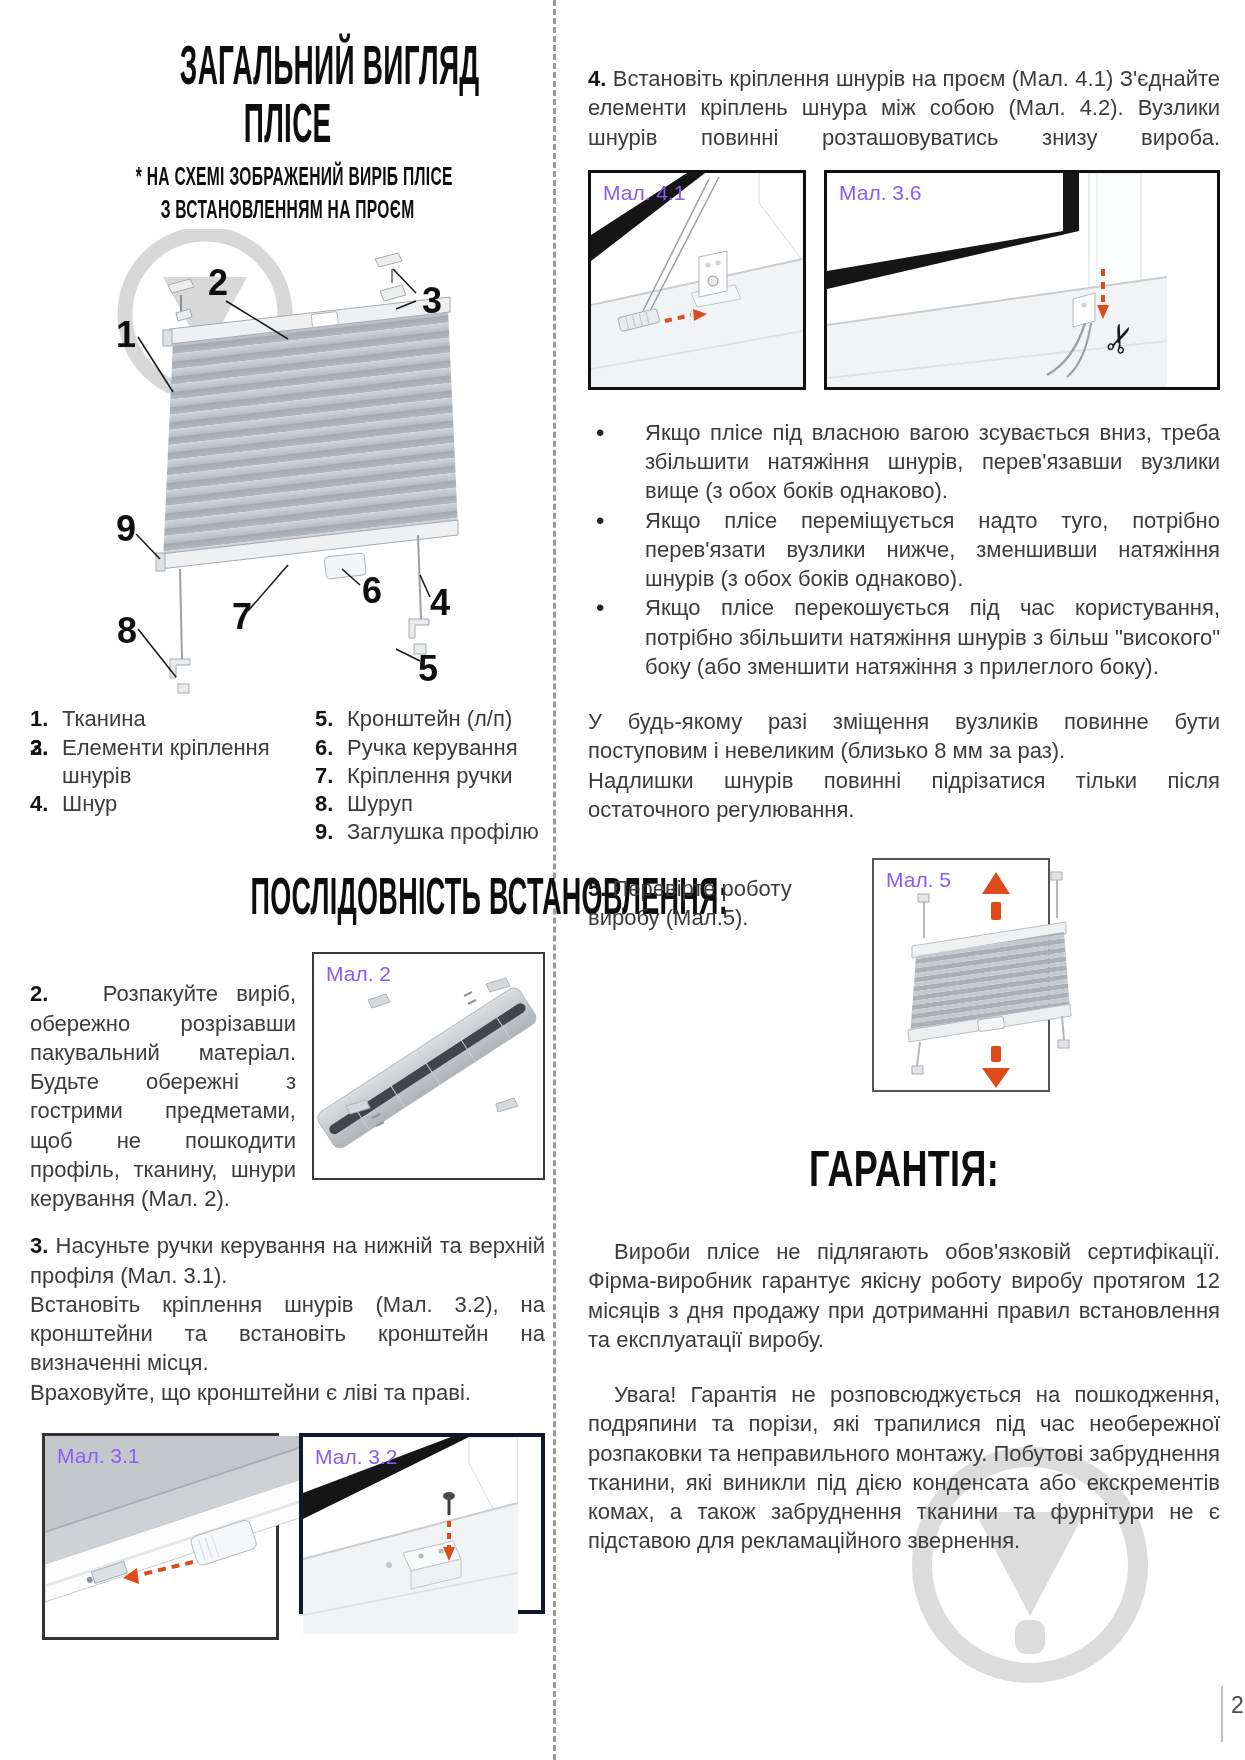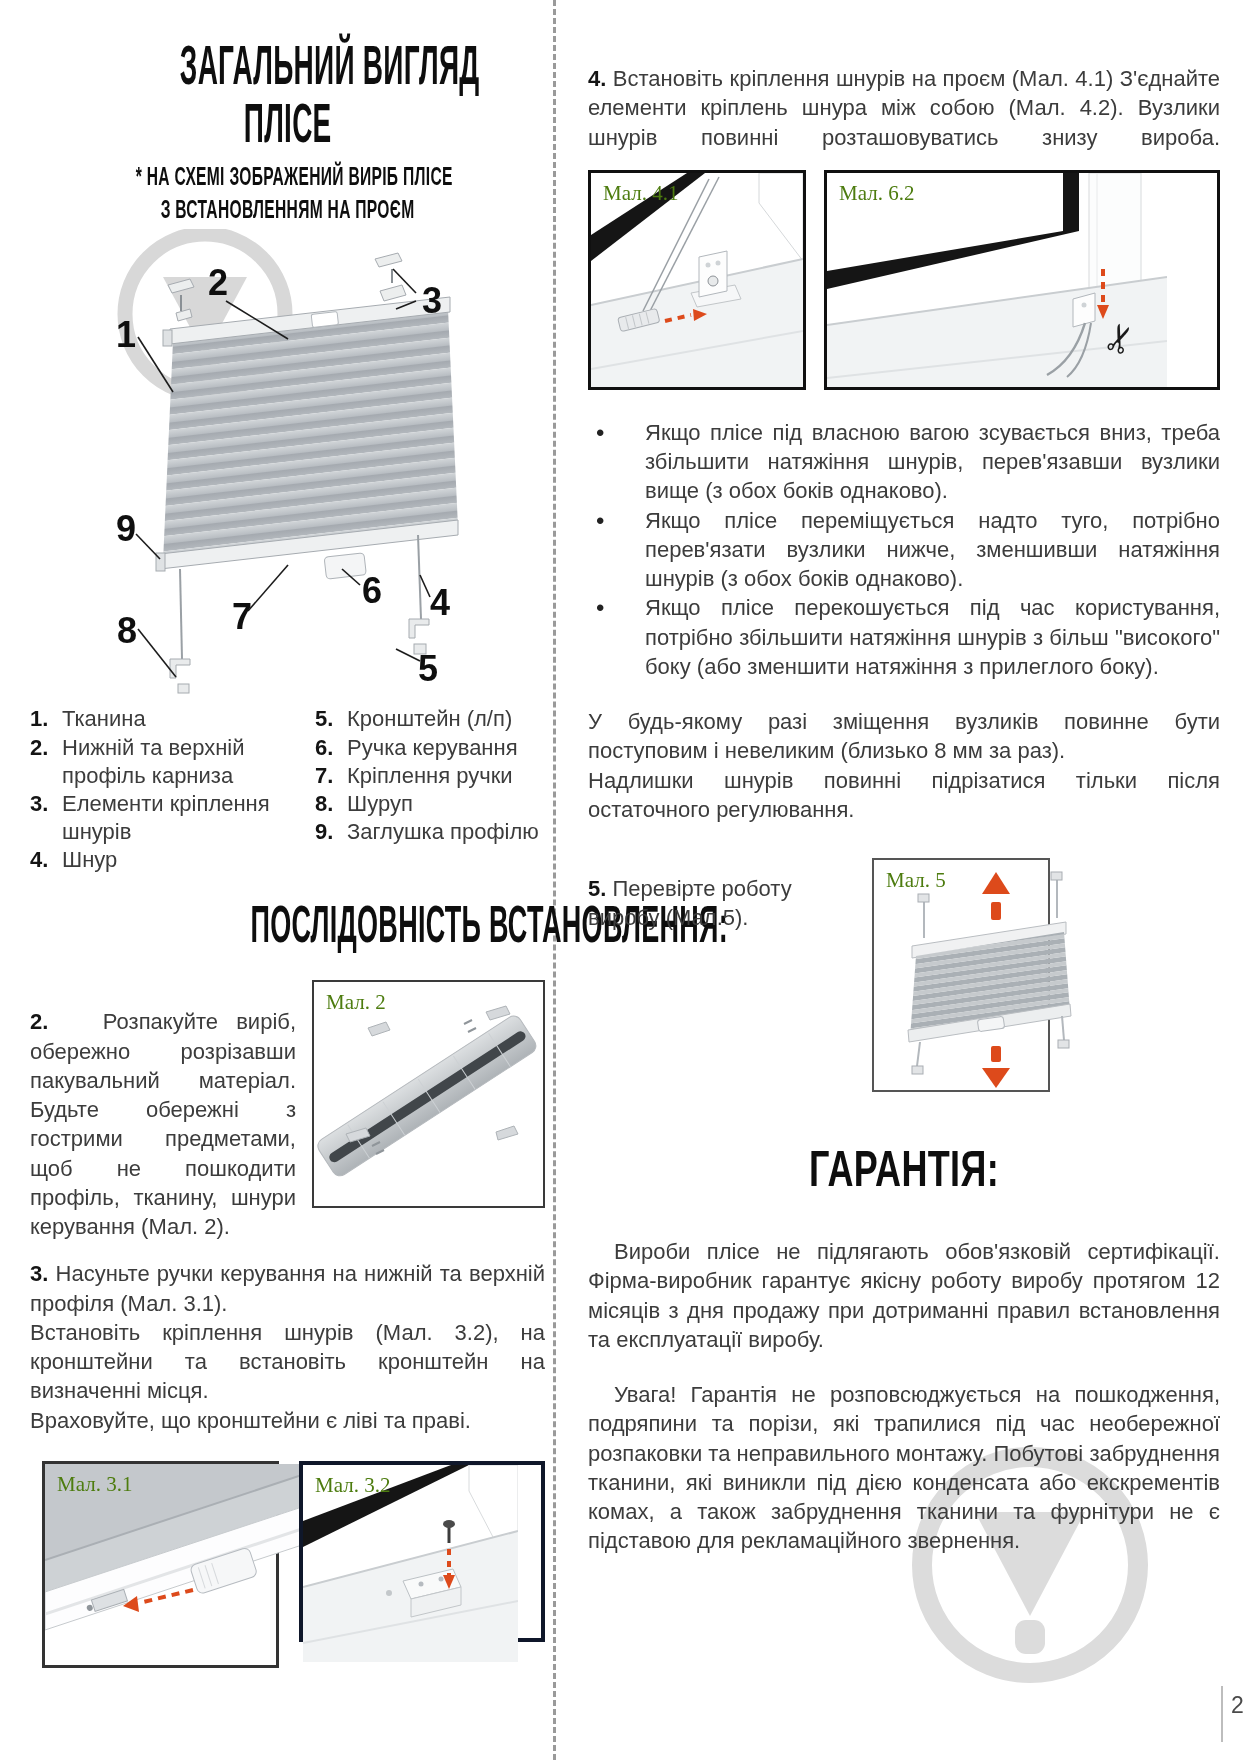--- a/index.html
+++ b/index.html
@@ -33,21 +33,21 @@
   .legend { display:flex; margin-top:2px; }
   .legend-colL { width:285px; }
   .legend-colR { width:230px; }
   .legend-item { position:relative; padding-left:32px; font-size:22px; line-height:1.28;
                  color:#3c3c3c; }
   .legend-item .lnum { position:absolute; left:0; top:0; font-weight:bold; color:#141414; }
 
   .step2-row { display:flex; gap:16px; margin-top:26px; }
   .step2-text { width:266px;margin-top:27px; }
   .figbox { position:relative; background:#fff; box-sizing:border-box; }
-  .figlabel { position:absolute; left:12px; top:8px; font-size:21px; color:#4d7c0f; z-index:2;font-family:Liberation Serif, serif; }
+  .figlabel { position:absolute; left:12px; top:8px; font-size:21px; color:#8b5cf6; z-index:2; }
   .fig2  { border:2px solid #3a3a3a; flex:1; height:228px; }
   .step3 { margin-top:18px; }
   .figs31row { display:flex; gap:20px; margin-top:26px; }
   .fig31 { border:3px solid #333; width:237px; height:207px;margin-left:12px; }
   .fig32 { border:4px solid #0f172a; flex:1; height:181px; }
 
   .step4 { margin-top:48px; }
   .figs4row { display:flex; gap:18px; margin-top:18px; }
   .fig41 { border:3px solid #101010; width:218px; height:220px; }
   .fig42 { border:3px solid #101010; flex:1; height:220px; }
@@ -201,21 +201,21 @@
       </svg>
     </div>
 
     <div class="legend">
       <div class="legend-colL">
         <div class="legend-item">
           <span class="lnum">1.</span>
           <span>Тканина</span></div>
         <div class="legend-item">
           <span class="lnum">2.</span>
-          <span>Нижній та верхній профіль карниза</span></div>
+          </div>
         <div class="legend-item">
           <span class="lnum">3.</span>
           <span>Елементи кріплення шнурів</span></div>
         <div class="legend-item">
           <span class="lnum">4.</span>
           <span>Шнур</span></div>
       </div>
       <div class="legend-colR">
         <div class="legend-item">
           <span class="lnum">5.</span>
@@ -366,21 +366,21 @@
             <line x1="50" y1="141" x2="50" y2="153" stroke="#c2c6c9"></line>
             <line x1="57" y1="141" x2="57" y2="153" stroke="#c2c6c9"></line>
           </g>
           <g>
             <line x1="74" y1="148" x2="100" y2="142" stroke="#dd4a1b" stroke-width="4" stroke-dasharray="7 6"></line>
             <polygon points="102,136 116,141 103,148" fill="#dd4a1b"></polygon>
           </g>
         </svg>
       </div>
       <div class="figbox fig42">
-        <span class="figlabel">Мал. 6.2</span>
+        <span class="figlabel">Мал. 3.6</span>
         <svg width="340" height="214" viewBox="0 0 340 214">
           <polygon points="0,98 236,58 252,58 0,116" fill="#151515"></polygon>
           <polygon points="236,58 252,58 252,0 236,0" fill="#151515"></polygon>
           <rect x="262" y="0" width="52" height="158" fill="#fcfdfd" stroke="#d7dadc"></rect>
           <line x1="270" y1="0" x2="270" y2="158" stroke="#e8eaeb"></line>
           <polygon points="0,152 340,104 340,214 0,214" fill="#f1f3f4"></polygon>
           <line x1="0" y1="152" x2="340" y2="104" stroke="#c9cdd0" stroke-width="2"></line>
           <line x1="0" y1="205" x2="340" y2="168" stroke="#dfe2e4" stroke-width="2"></line>
           <polygon points="246,126 268,120 268,148 246,154" fill="#fdfdfd" stroke="#b2b7bc"></polygon>
           <circle cx="257" cy="132" r="2.5" fill="#cfd3d6"></circle>

